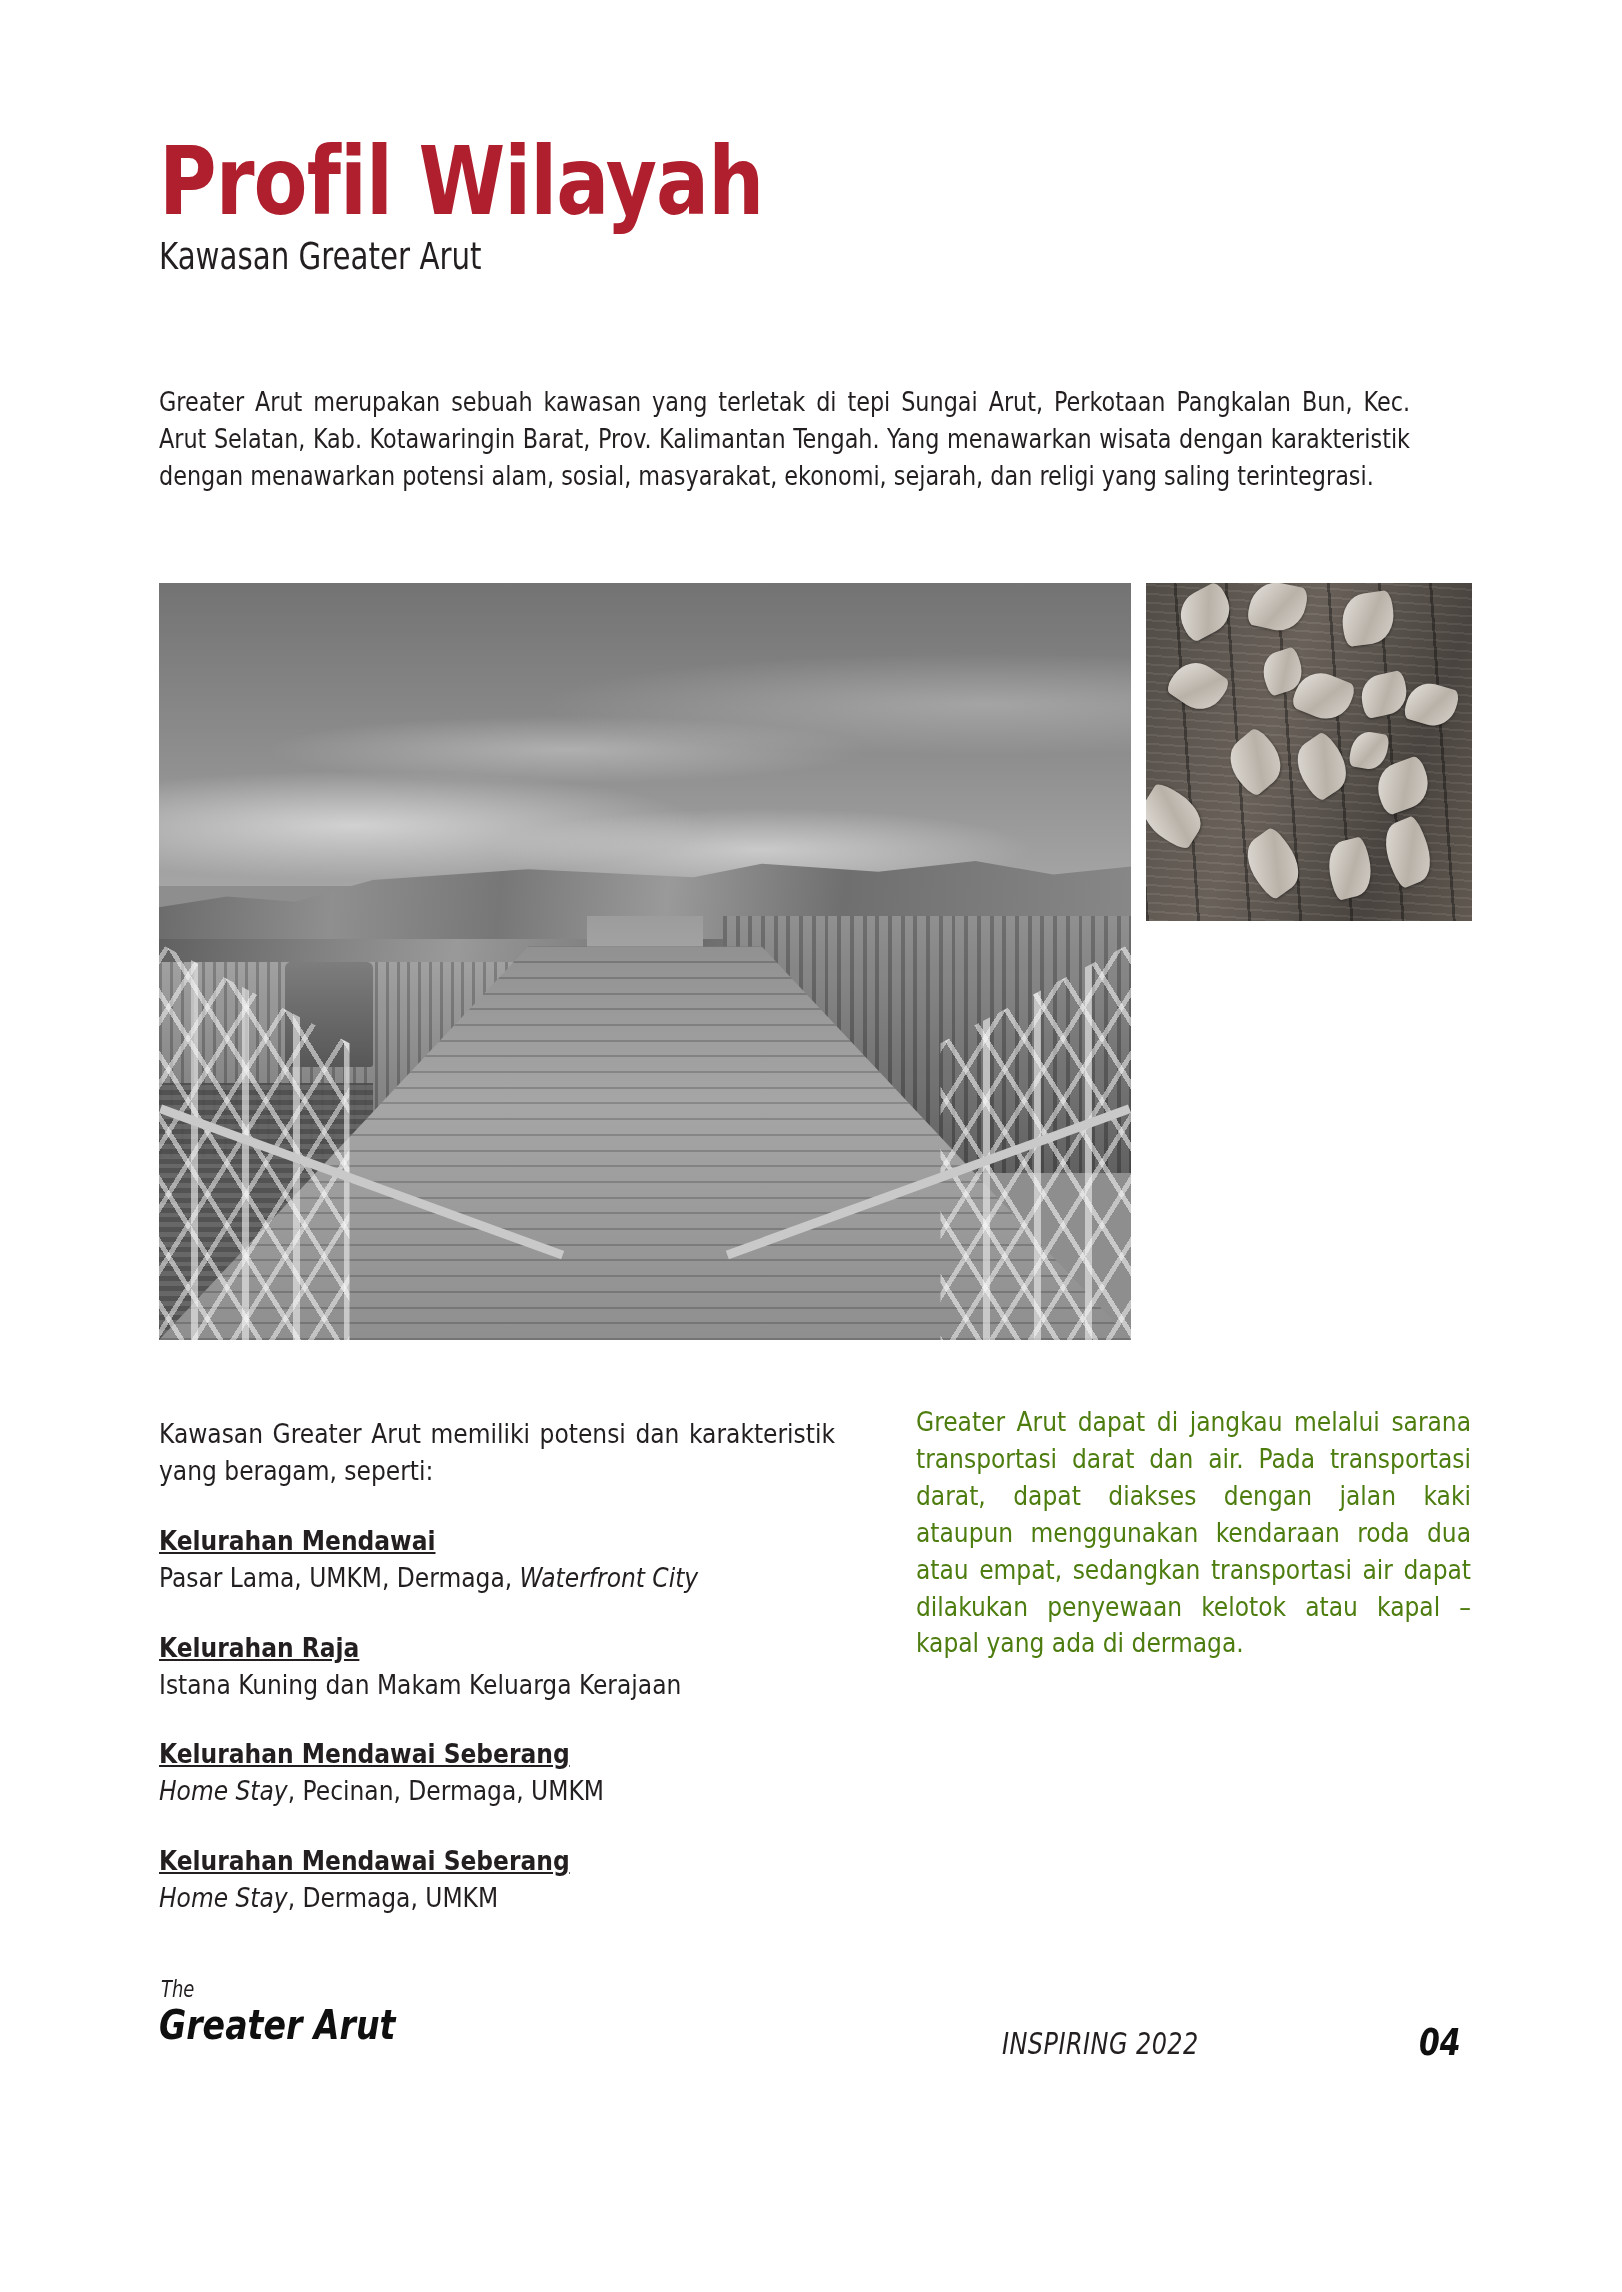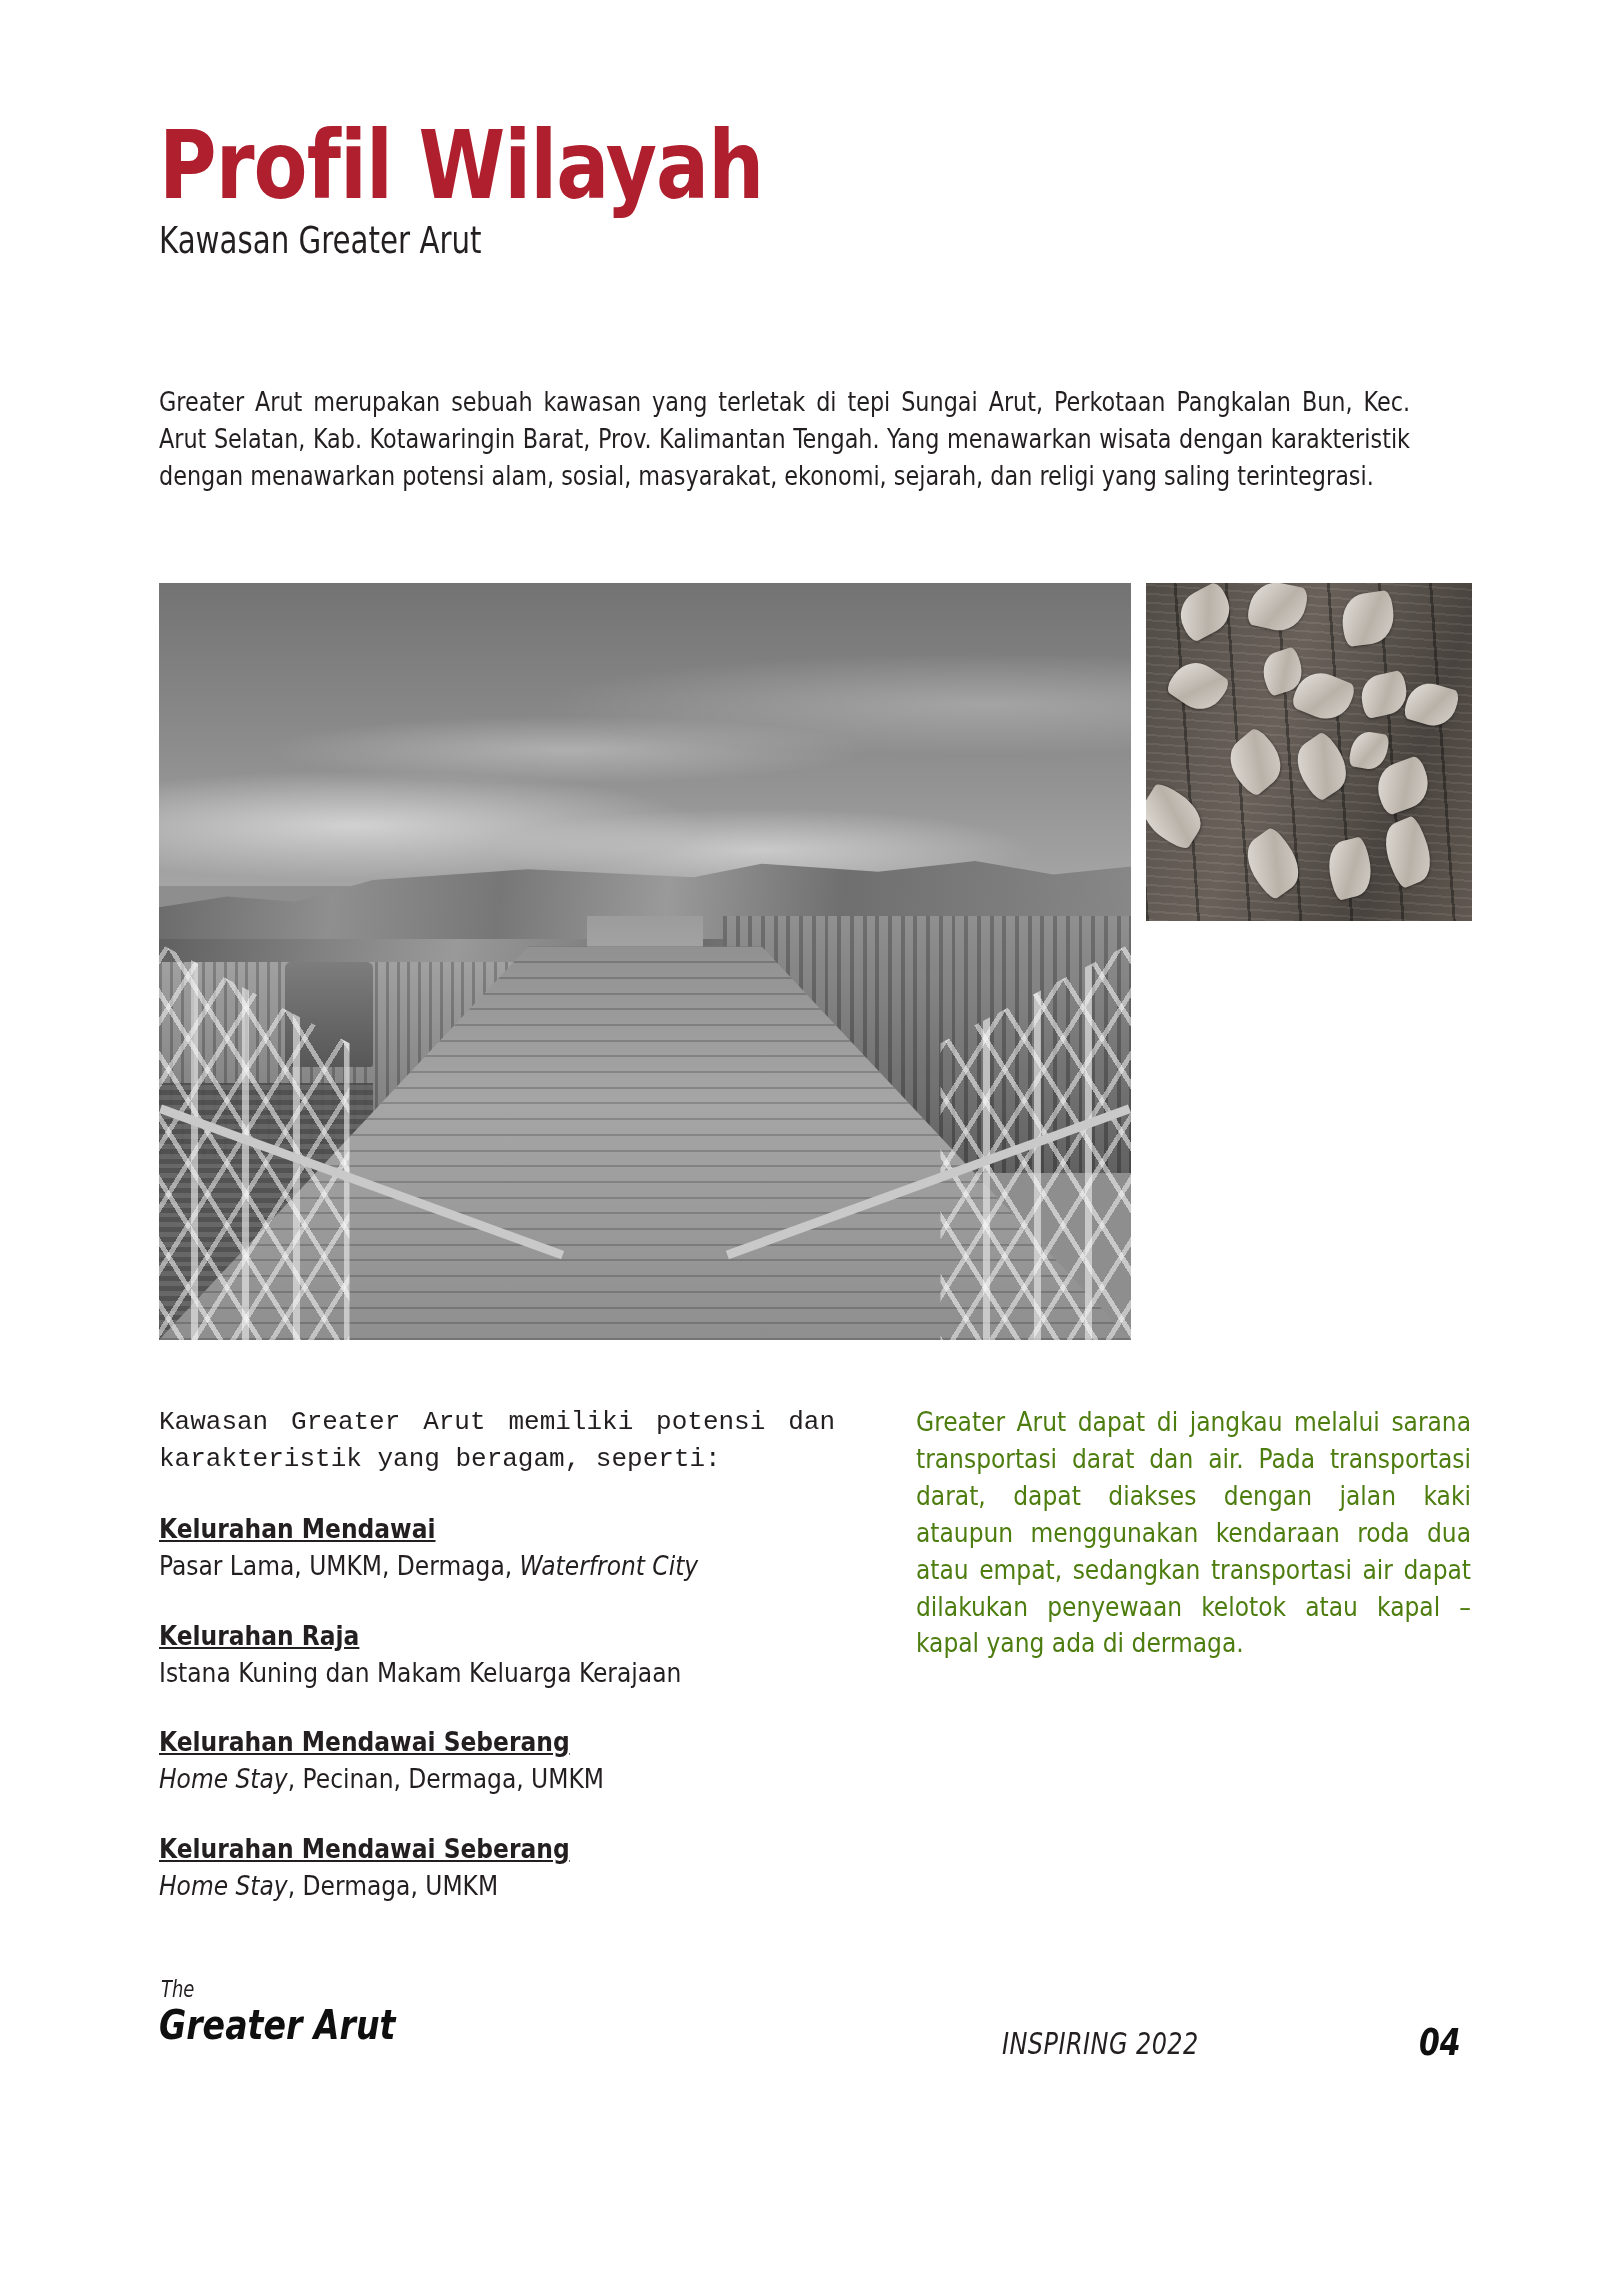--- a/index.html
+++ b/index.html
@@ -18,21 +18,21 @@
   .page {
     position: absolute;
     inset: 0;
     background: #fff;
   }
 
   
   .header {
     position: absolute;
     left: 159px;
-    top: 121px;
+    top: 137px;
     width: 1313px;
   }
   .title {
     font-size: 94px;
     line-height: 0.95;
     font-weight: 700;
     letter-spacing: -1px;
     margin: 0;
     font-stretch: condensed;
     transform: scaleX(0.93);
@@ -180,21 +180,21 @@
   .col-right {
     position: absolute;
     left: 916px;
     top: 1404px;
     width: 555px;
     font-size: 26px;
     line-height: 1.42;
     text-align: justify;
     color: #4d7c0f;
   }
-  .col-left .lead { text-align: justify; margin: 0 0 33px 0; font-family: Liberation Mono, monospace; }
+  .col-left .lead { text-align: justify; margin: 12px 0 33px 0; }
   .entry { margin: 0 0 33px 0; }
   .entry:last-child { margin-bottom: 0; }
   .entry-title { font-weight: 700; display: block; text-decoration: underline; }
   .entry-items { display: block; }
   .it { font-style: italic; }
   .col-right p { margin: 0; }
 
   
   .footer {
     position: absolute;

